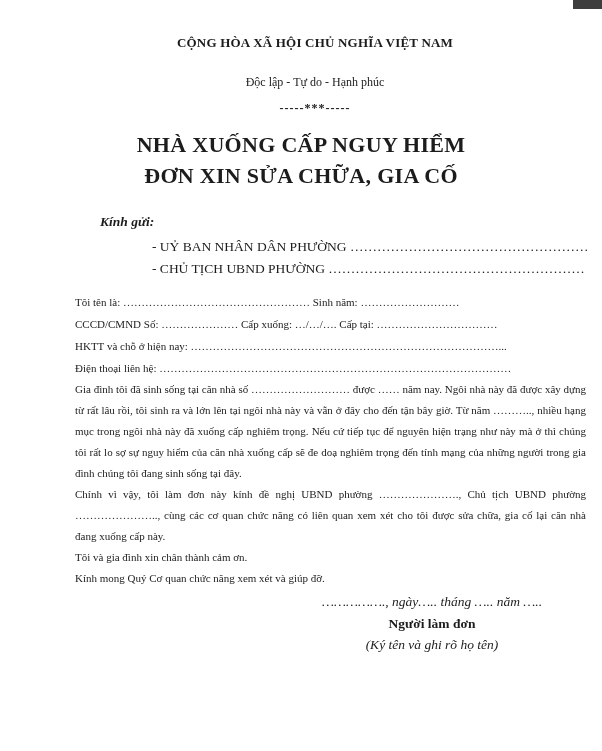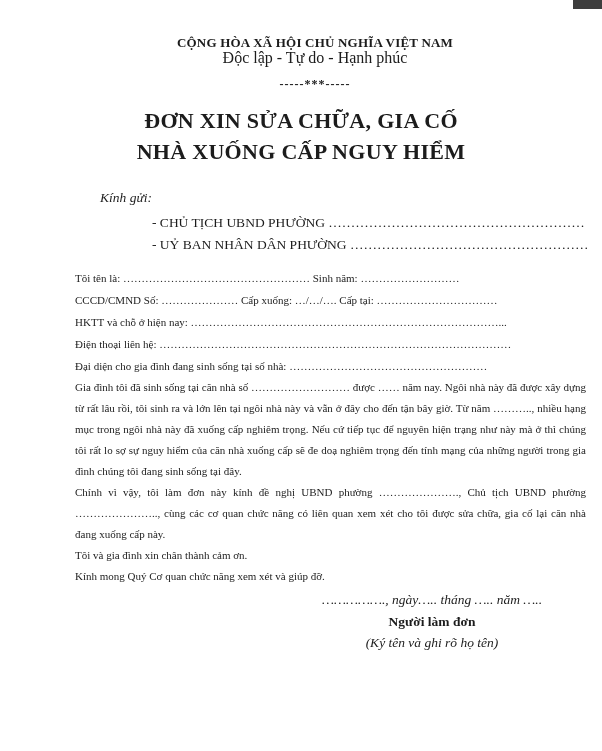--- a/index.html
+++ b/index.html
@@ -11,29 +11,29 @@
     font-family:"Liberation Serif", serif;
     overflow:hidden;
   }
   .corner-artifact {
     position:absolute; top:0; right:0;
     width:29px; height:9px;
     background:#3e3e3e;
   }
   .nat-header { text-align:center; padding-top:36px;padding-left:28px; }
   .nat-title { font-weight:bold; font-size:13px; line-height:14px; letter-spacing:0.2px; }
-  .nat-motto { font-size:16px; margin-top:1px; line-height:14px; }
+  .nat-motto { font-size:12px; margin-top:25px; line-height:14px; }
   .nat-divider { font-size:12px; font-weight:bold; margin-top:13px; line-height:12px; letter-spacing:1px; }
   .doc-title {
     text-align:center; font-weight:bold;
     font-size:22px; line-height:31px;
     margin-top:15px; letter-spacing:0.3px;
   }
   .greeting { margin:23px 16px 0 100px; font-size:13.5px; }
-  .greeting-label { font-weight:normal; font-style:italic; line-height:16px; }
+  .greeting-label { font-weight:bold; font-style:italic; line-height:16px; }
   .recipients { margin:6px 14px 0 152px; font-size:13.5px; line-height:21.5px; }
   .recipient { white-space:nowrap; overflow:hidden; }
   .content { margin:12px 16px 0 75px; font-size:11px; }
   .form-line { line-height:22px; white-space:nowrap; overflow:hidden; }
   .para { line-height:21px; text-align:justify; }
   .para-short { line-height:21px; text-align:left; }
   .signature {
     width:300px; margin:2px 20px 0 282px;
     text-align:center; font-size:13.5px; line-height:21.5px;
   }
@@ -48,38 +48,37 @@
 
   <div class="corner-artifact"></div>
 
   <div class="nat-header">
     <div class="nat-title">CỘNG HÒA XÃ HỘI CHỦ NGHĨA VIỆT NAM</div>
     <div class="nat-motto">Độc lập - Tự do - Hạnh phúc</div>
     <div class="nat-divider">-----***-----</div>
   </div>
 
   <div class="doc-title">
+    <div>NHÀ XUỐNG CẤP NGUY HIỂM</div>
     <div>ĐƠN XIN SỬA CHỮA, GIA CỐ</div>
-    <div>NHÀ XUỐNG CẤP NGUY HIỂM</div>
   </div>
 
   <div class="greeting">
     <div class="greeting-label">Kính gửi:</div>
   </div>
   <div class="recipients">
+    <div class="recipient">- UỶ BAN NHÂN DÂN PHƯỜNG ………………………………………………</div>
     <div class="recipient">- CHỦ TỊCH UBND PHƯỜNG …………………………………………………</div>
-    <div class="recipient">- UỶ BAN NHÂN DÂN PHƯỜNG ………………………………………………</div>
   </div>
 
   <div class="content">
     <div class="form-line">Tôi tên là: …………………………………………… Sinh năm: ………………………</div>
     <div class="form-line">CCCD/CMND Số: ………………… Cấp xuống: …/…/…. Cấp tại: ……………………………</div>
     <div class="form-line">HKTT và chỗ ở hiện nay: …………………………………………………………………………...</div>
     <div class="form-line">Điện thoại liên hệ: ……………………………………………………………………………………</div>
-    <div class="form-line">Đại diện cho gia đình đang sinh sống tại số nhà: ………………………………………………</div>
 
     <div class="para">Gia đình tôi đã sinh sống tại căn nhà số ……………………… được …… năm nay. Ngôi nhà này đã được xây dựng từ rất lâu rồi, tôi sinh ra và lớn lên tại ngôi nhà này và vẫn ở đây cho đến tận bây giờ. Từ năm ……….., nhiều hạng mục trong ngôi nhà này đã xuống cấp nghiêm trọng. Nếu cứ tiếp tục để nguyên hiện trạng như này mà ở thì chúng tôi rất lo sợ sự nguy hiểm của căn nhà xuống cấp sẽ đe doạ nghiêm trọng đến tính mạng của những người trong gia đình chúng tôi đang sinh sống tại đây.</div>
     <div class="para">Chính vì vậy, tôi làm đơn này kính đề nghị UBND phường …………………., Chủ tịch UBND phường ………………….., cùng các cơ quan chức năng có liên quan xem xét cho tôi được sửa chữa, gia cố lại căn nhà đang xuống cấp này.</div>
     <div class="para-short">Tôi và gia đình xin chân thành cảm ơn.</div>
     <div class="para-short">Kính mong Quý Cơ quan chức năng xem xét và giúp đỡ.</div>
   </div>
 
   <div class="signature">
     <div class="sig-date">……………., ngày….. tháng ….. năm …..</div>
     <div class="sig-role">Người làm đơn</div>

